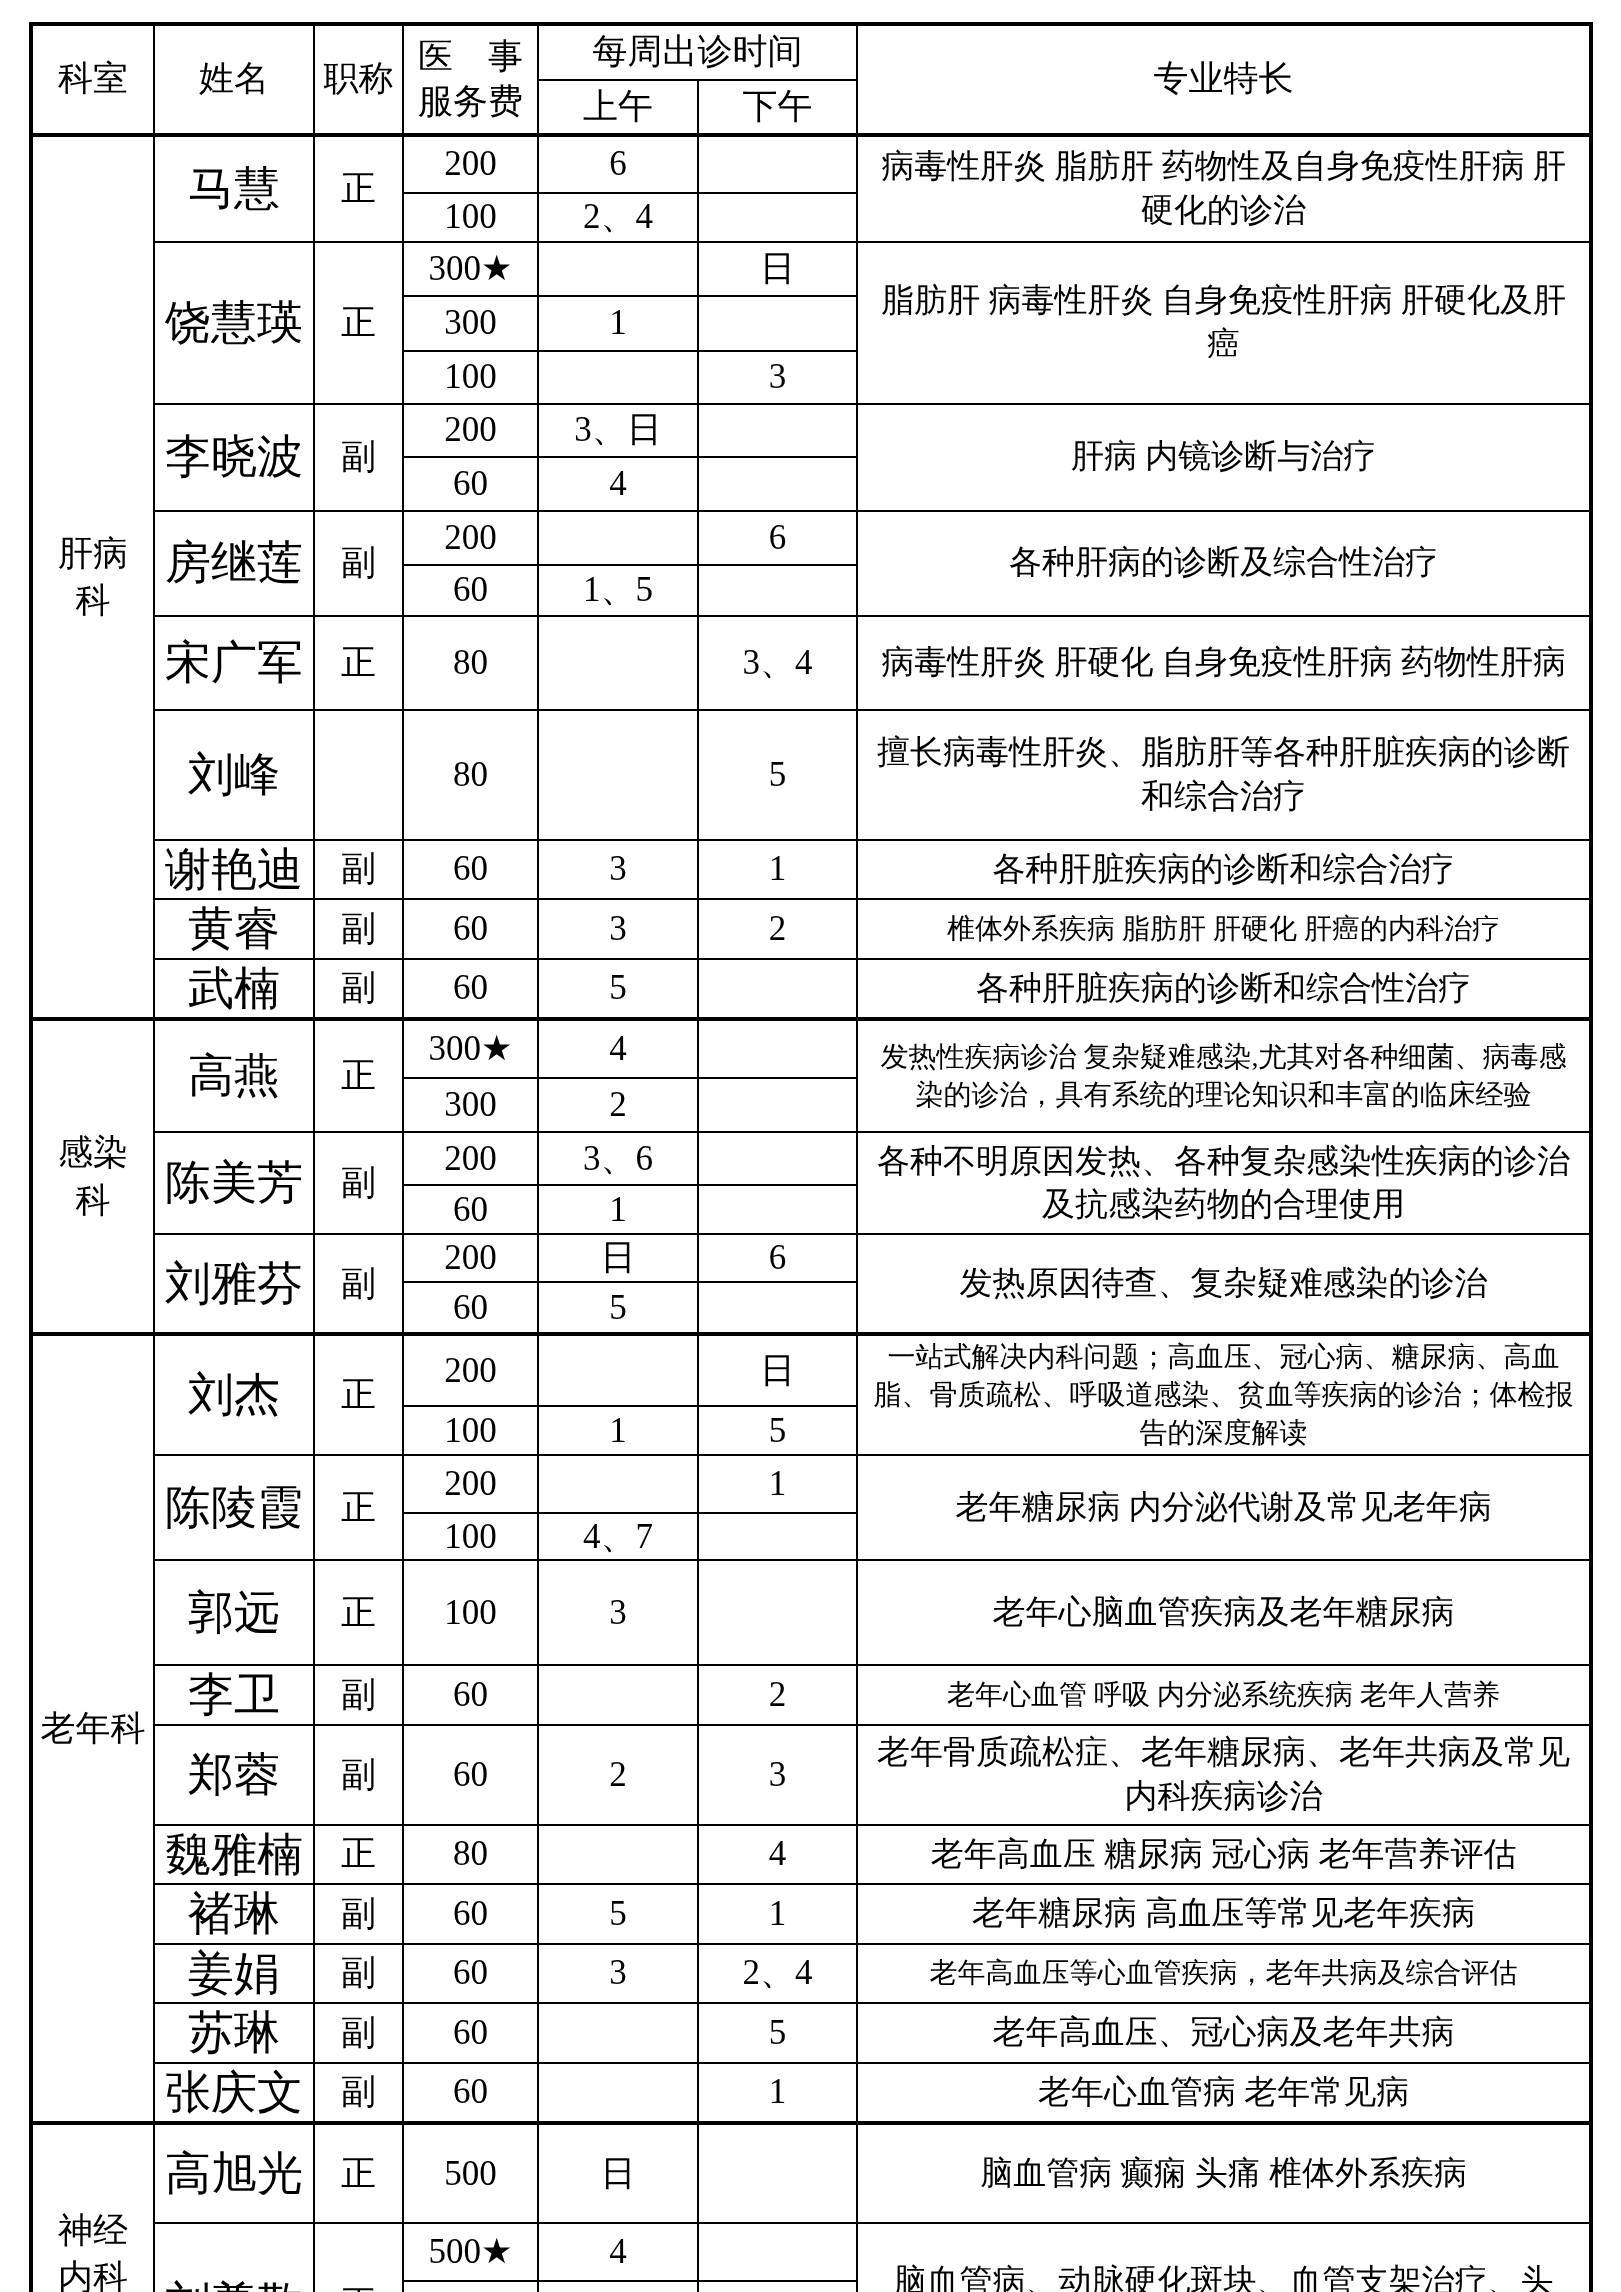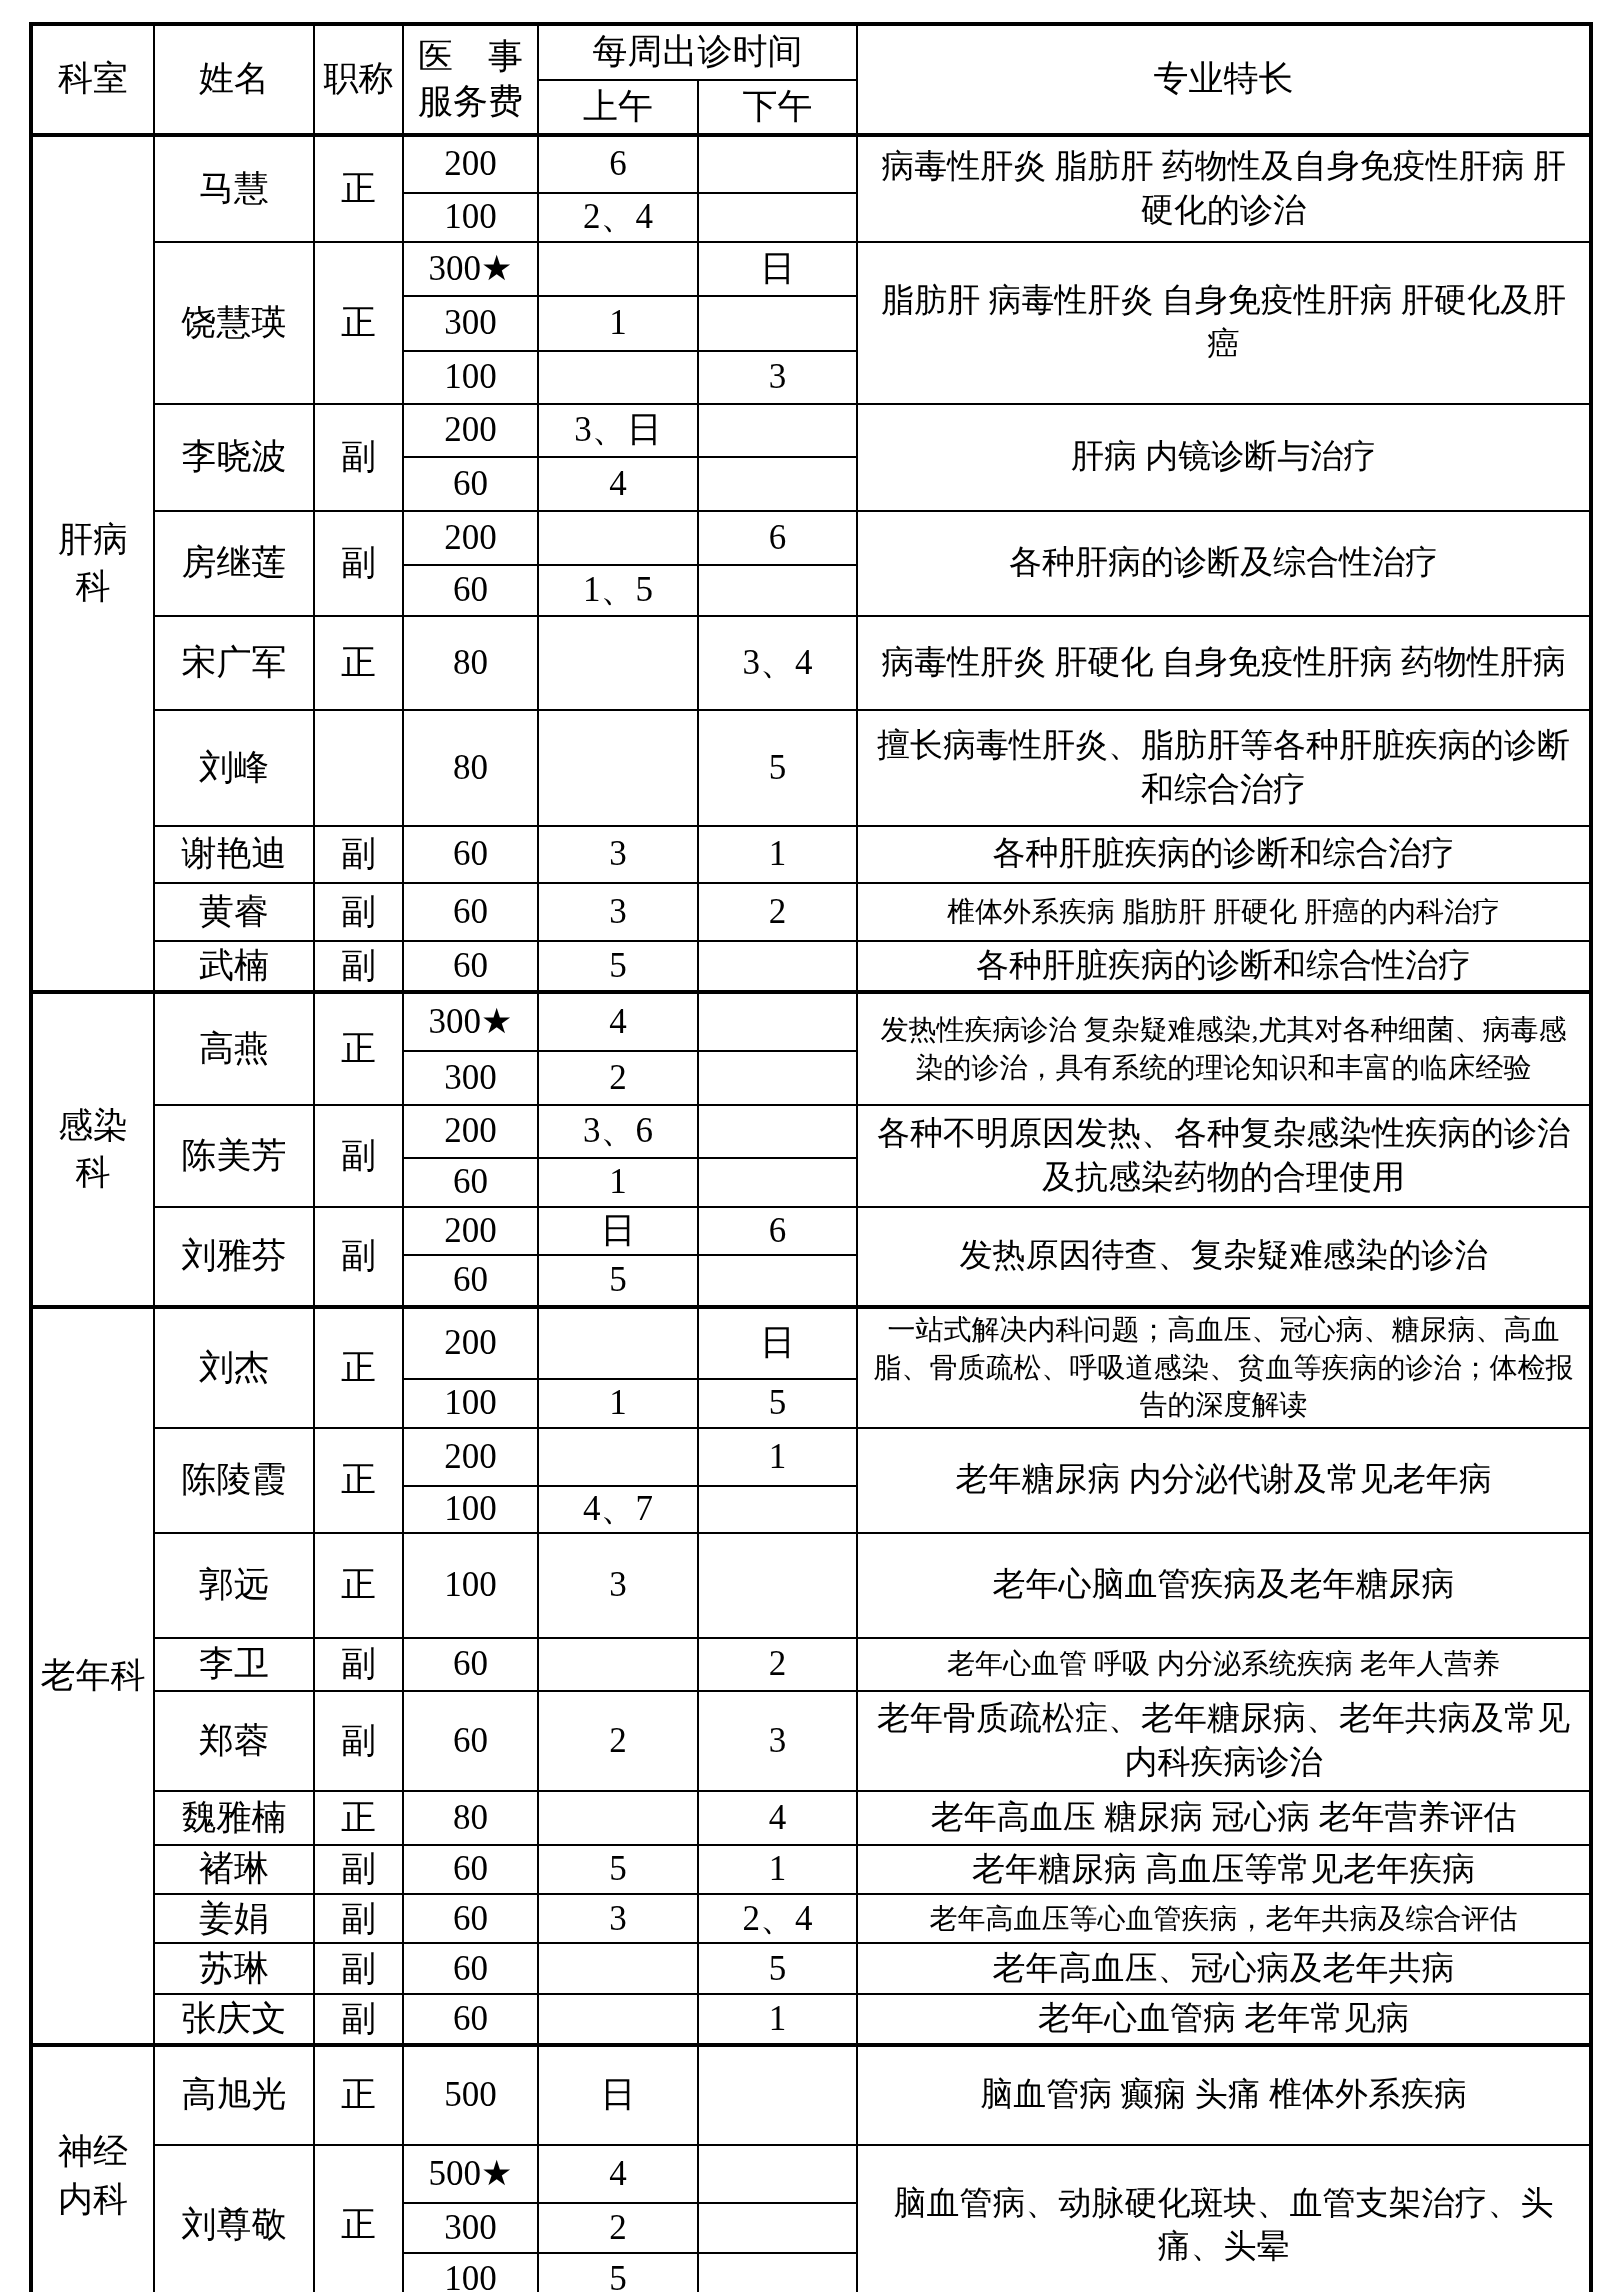--- a/index.html
+++ b/index.html
@@ -12,21 +12,21 @@
         font-weight:normal;font-size:35px;line-height:1.25;overflow:hidden;}
   
   tr.sub td{border-top-width:2px;}
   tr.doc td{border-top-width:2.9px;}
   tr.sec td{border-top-width:4.9px;}
   thead tr.h2 th{border-top-width:2px;}
   thead th{font-size:35px;}
   .fee-h div{line-height:1.3;}
   td.sp{ text-align:center;padding:2px 9.8px;font-size:33px;line-height:1.32;}
   td.sp.sp-small{font-size:28px;line-height:1.35;}
-  td.name{font-size:35px;}
+  td.name{font-size:46px;}
   td.num{font-size:35px;}
   td.dept{font-size:35px;line-height:1.35;}
 </style>
 </head>
 <body>
 
 <div class="page">
 <table class="sched">
 <colgroup>
   <col style="width:123px">
@@ -123,21 +123,21 @@
 
   <tr class="doc" style="height:94px">
     <td class="name">宋广军</td>
     <td>正</td>
     <td class="num">80</td>
     <td class="num"></td>
     <td class="num">3、4</td>
     <td class="sp">病毒性肝炎 肝硬化 自身免疫性肝病 药物性肝病</td>
   </tr>
 
-  <tr class="doc" style="height:116px">
+  <tr class="doc" style="height:130px">
     <td class="name">刘峰</td>
     <td></td>
     <td class="num">80</td>
     <td class="num"></td>
     <td class="num">5</td>
     <td class="sp">擅长病毒性肝炎、脂肪肝等各种肝脏疾病的诊断和综合治疗</td>
   </tr>
 
   <tr class="doc" style="height:57px">
     <td class="name">谢艳迪</td>

